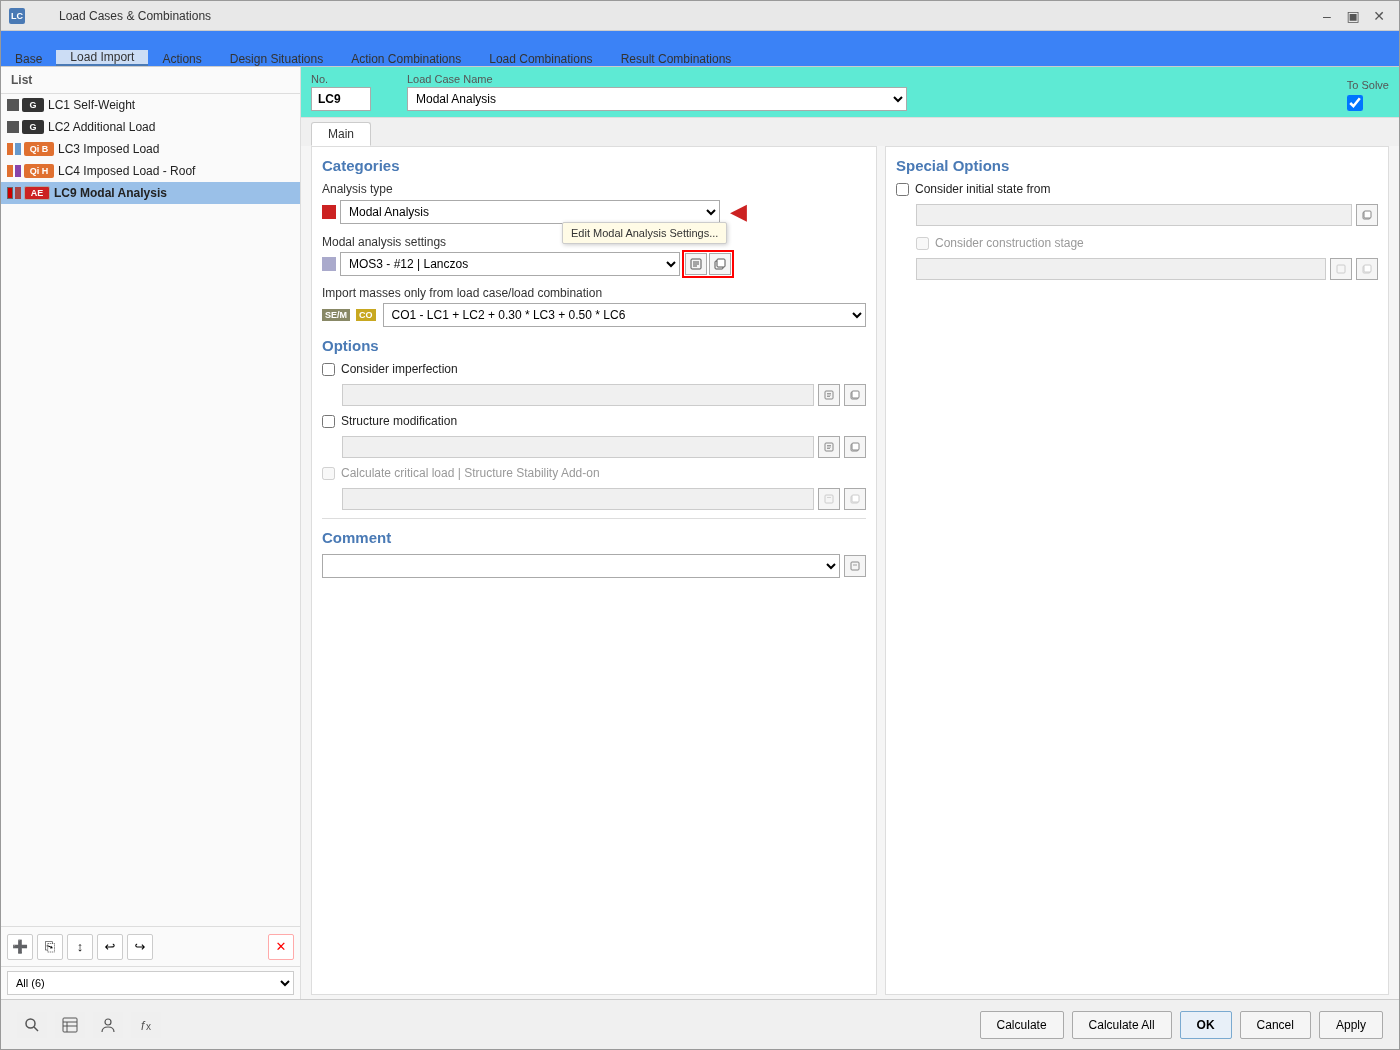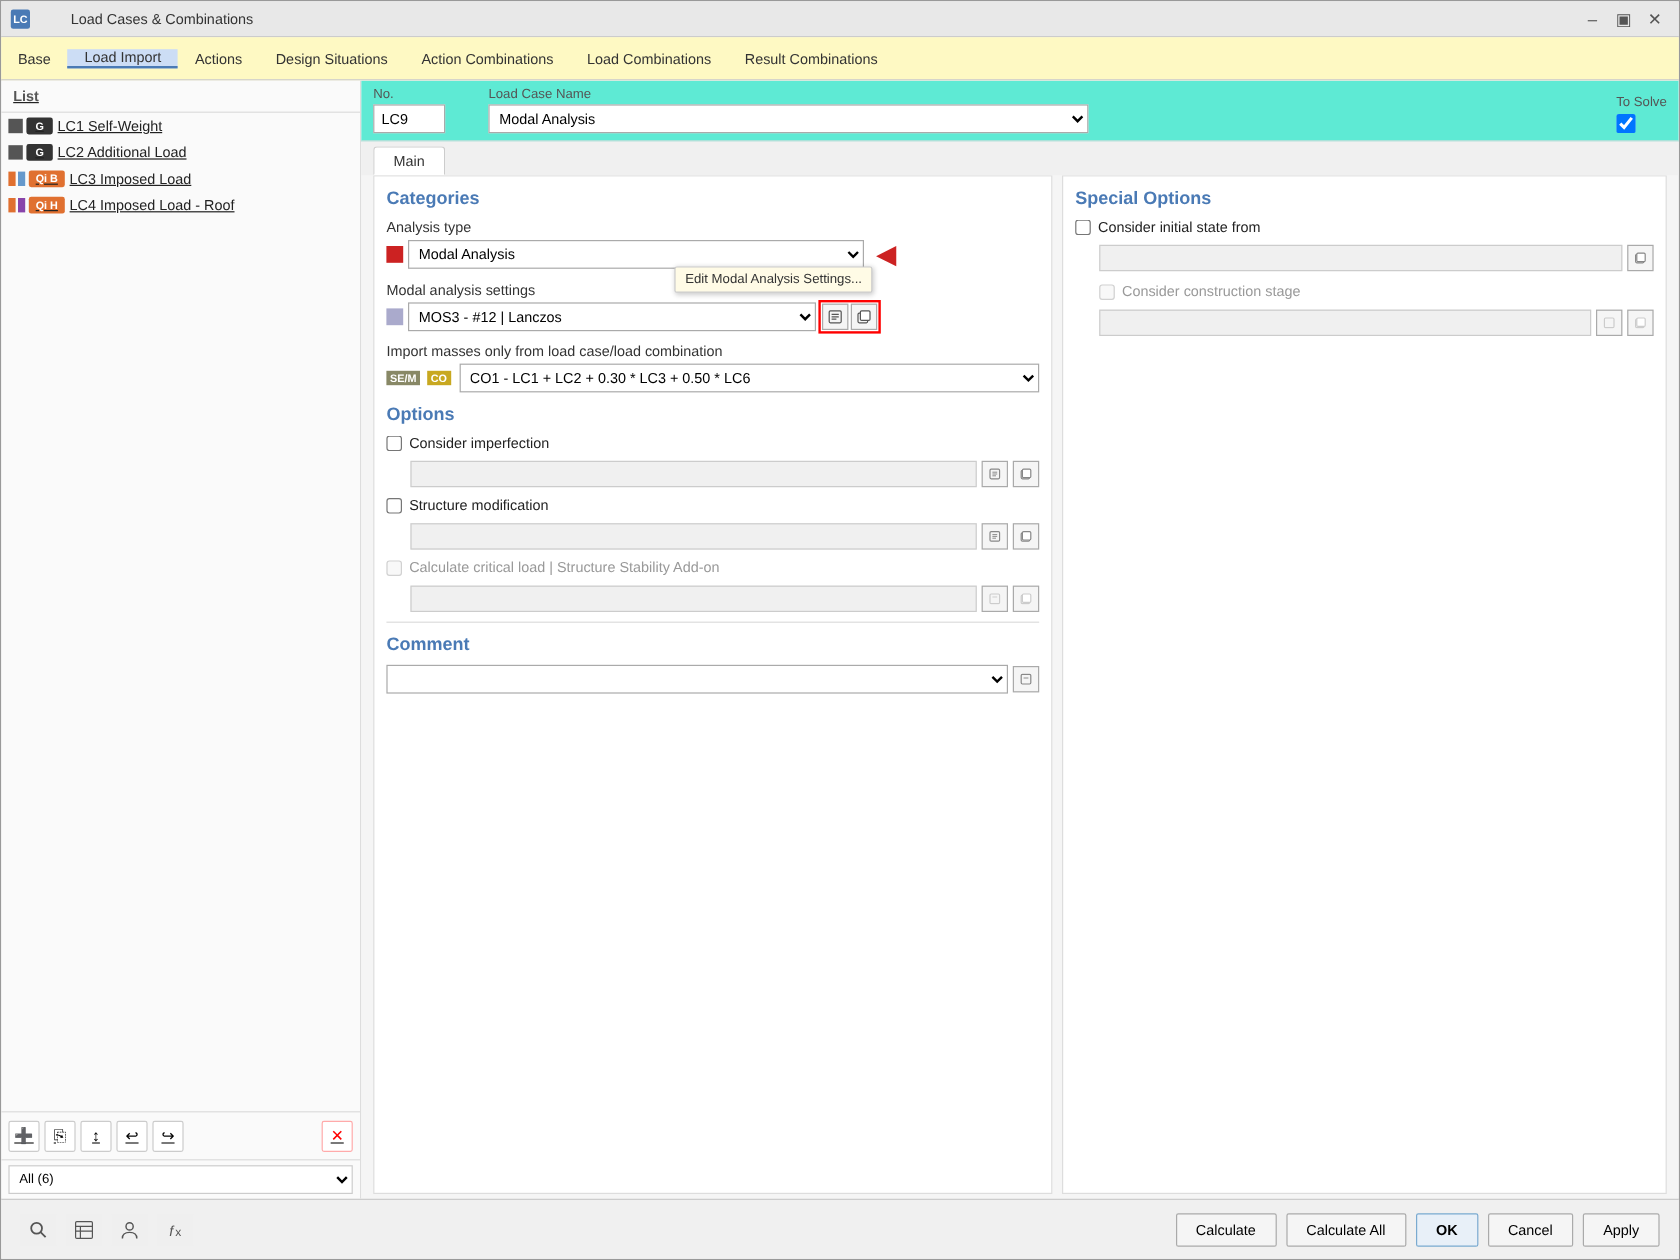--- a/index.html
+++ b/index.html
@@ -6,27 +6,27 @@
     body { font-family: 'Segoe UI', Arial, sans-serif; font-size: 12px; background: #f0f0f0; color: #222; width: 1400px; height: 1050px; overflow: hidden; }
     
     .window { width: 1400px; height: 1050px; background: #f0f0f0; border: 1px solid #999; display: flex; flex-direction: column; }
     
     .titlebar { background: #e8e8e8; height: 30px; display: flex; align-items: center; padding: 0 8px; border-bottom: 1px solid #ccc; flex-shrink: 0; }
     .titlebar-icon { width: 16px; height: 16px; margin-right: 6px; background: #4a7ab5; border-radius: 2px; display: flex; align-items: center; justify-content: center; }
     .titlebar-title { flex: 1; font-size: 12px; color: #333; margin-left: 28px; }
     .titlebar-controls { display: flex; gap: 2px; }
     .titlebar-btn { width: 24px; height: 20px; border: none; background: transparent; cursor: pointer; display: flex; align-items: center; justify-content: center; font-size: 14px; color: #555; }
     
-    .menubar { height: 36px; background: #fef9c3; border-bottom: 1px solid #ccc; display: flex; align-items: center; flex-shrink: 0; }
+    .menubar { height: 36px; background: #3b82f6; border-bottom: 1px solid #ccc; display: flex; align-items: flex-end; flex-shrink: 0; }
     .menu-item { padding: 0 14px; display: flex; align-items: center; cursor: pointer; font-size: 12px; color: #333; }
     .menu-item.active { background: #ccddf5; border-bottom: 2px solid #4a7ab5; }
     
     .content { display: flex; flex: 1; overflow: hidden; }
     
-    .sidebar { width: 300px; background: #fafafa; border-right: 1px solid #ddd; display: flex; flex-direction: column; flex-shrink: 0; text-decoration: underline; }
+    .sidebar { width: 300px; background: #fafafa; border-right: 1px solid #ddd; display: flex; flex-direction: column; flex-shrink: 0; }
     .sidebar-header { padding: 6px 10px; font-size: 12px; font-weight: bold; color: #555; border-bottom: 1px solid #ddd; }
     .sidebar-list { flex: 1; overflow-y: auto; }
     .list-item { display: flex; align-items: center; padding: 3px 6px; cursor: pointer; min-height: 22px; }
     .list-item.selected { background: #cce0f5; }
     .list-item-badge { width: 28px; height: 16px; border-radius: 2px; display: flex; align-items: center; justify-content: center; font-size: 9px; font-weight: bold; color: white; margin-right: 4px; flex-shrink: 0; }
     .list-item-text { font-size: 12px; color: #222; }
     
     .sidebar-toolbar { height: 40px; border-top: 1px solid #ddd; display: flex; align-items: center; padding: 0 6px; gap: 4px; }
     .sidebar-toolbar-btn { width: 26px; height: 26px; border: 1px solid #ccc; background: white; cursor: pointer; display: flex; align-items: center; justify-content: center; font-size: 13px; border-radius: 2px; }
     .sidebar-toolbar-btn.delete { color: red; border-color: #ffaaaa; }
@@ -149,20 +149,26 @@
         </div>
 
         <div class="list-item">
           <div style="width:6px;height:12px;background:#e07030;margin-right:2px;flex-shrink:0;"></div>
           <div style="width:6px;height:12px;background:#8844aa;margin-right:3px;flex-shrink:0;"></div>
           <div class="list-item-badge" style="background:#e07030;width:30px;height:14px;font-size:9px;font-weight:bold;color:white;display:flex;align-items:center;justify-content:center;margin-right:4px;flex-shrink:0;">Qi H</div>
           <span class="list-item-text">LC4  Imposed Load - Roof</span>
         </div>
 
 
+        <div class="list-item selected" style="background:#9ac0e8;">
+          <div style="width:6px;height:12px;background:#cc0000;margin-right:2px;flex-shrink:0;border:1px solid #666;"></div>
+          <div style="width:6px;height:12px;background:#aa4444;margin-right:3px;flex-shrink:0;"></div>
+          <div class="list-item-badge" style="background:#cc2222;width:26px;height:14px;font-size:9px;font-weight:bold;color:white;display:flex;align-items:center;justify-content:center;margin-right:4px;flex-shrink:0;border:1px solid #aaa;">AE</div>
+          <span class="list-item-text" style="font-weight:bold;">LC9  Modal Analysis</span>
+        </div>
       </div>
 
       <div class="sidebar-toolbar">
         <button class="sidebar-toolbar-btn" title="Add">➕</button>
         <button class="sidebar-toolbar-btn" title="Copy">⎘</button>
         <button class="sidebar-toolbar-btn" title="Move">↕</button>
         <button class="sidebar-toolbar-btn" title="Import">↩</button>
         <button class="sidebar-toolbar-btn" title="Export">↪</button>
         <button class="sidebar-toolbar-btn delete" title="Delete" style="margin-left:auto;">✕</button>
       </div>
@@ -172,21 +178,21 @@
           <option>All (6)</option>
         </select>
       </div>
     </div>
 
     <div class="main-panel">
 
       <div class="fields-row">
         <div class="field-group">
           <label class="field-label">No.</label>
-          <input class="field-input" style="width: 60px;" value="LC9">
+          <input class="field-input" style="width: 60px; font-weight: bold;" value="LC9">
         </div>
         <div class="field-group" style="flex:1;">
           <label class="field-label">Load Case Name</label>
           <div class="form-select-row">
             <select class="form-select" style="max-width:500px;">
               <option>Modal Analysis</option>
             </select>
           </div>
         </div>
         <div class="to-solve-group">

